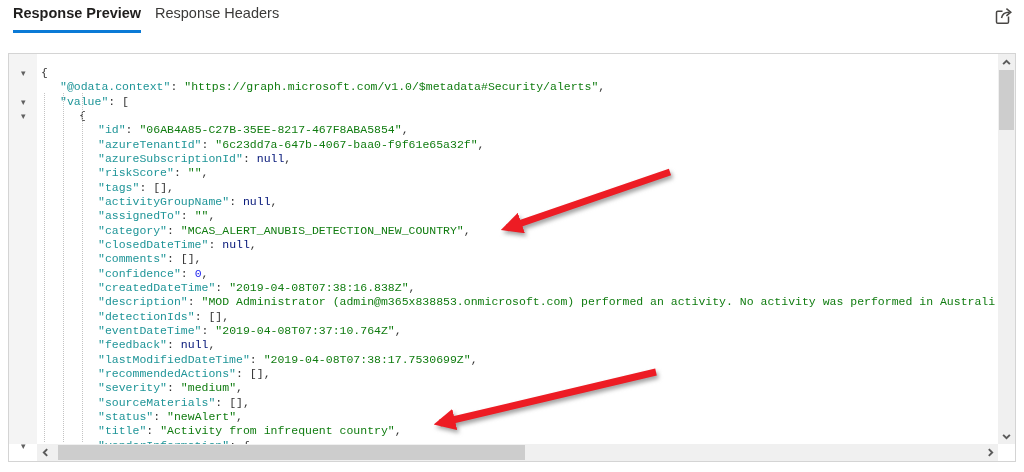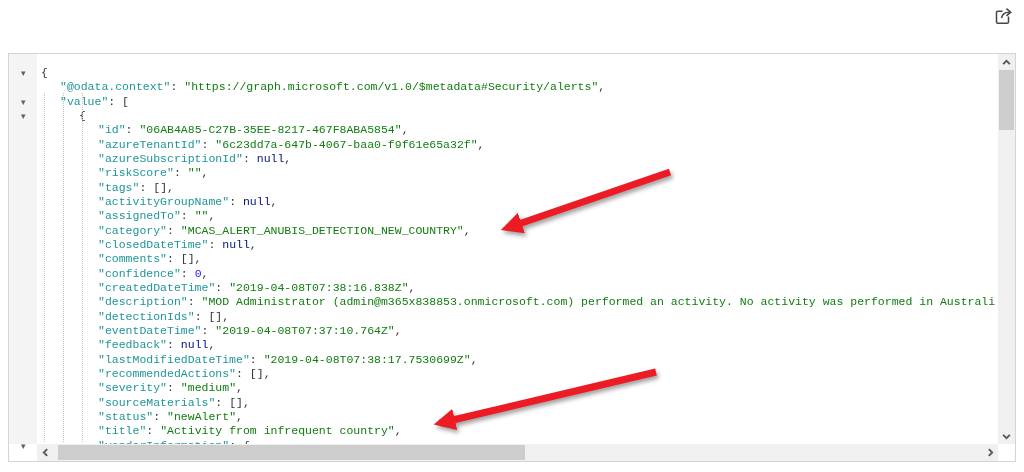--- a/index.html
+++ b/index.html
@@ -45,20 +45,22 @@
   .corner { position:absolute; right:0; bottom:0; width:17px; height:17px; background:#fff; }
 
   
   .overlay { position:absolute; left:0; top:0; width:1024px; height:472px; pointer-events:none; }
   .arrow { filter:drop-shadow(2px 3px 2px rgba(110,110,110,0.65)); }
 </style>
 </head>
 <body>
 
 <div class="tabbar">
+  <div class="tab tab-preview active">Response Preview</div>
+  <div class="tab tab-headers">Response Headers</div>
   <div class="share-btn">
     <svg width="24" height="24" viewBox="0 0 24 24">
       <path d="M16.5 12.5 v5.5 a1.3 1.3 0 0 1 -1.3 1.3 h-9.4 a1.3 1.3 0 0 1 -1.3 -1.3 v-9.4 a1.3 1.3 0 0 1 1.3 -1.3 h4.7" fill="none" stroke="#484644" stroke-width="1.5"></path>
       <path d="M9.5 14 C 10.2 10.2 13.4 8.2 17.2 8.2" fill="none" stroke="#484644" stroke-width="1.5"></path>
       <path d="M14.4 4.6 L18.8 8.2 L14.4 11.8" fill="none" stroke="#484644" stroke-width="1.5" stroke-linejoin="miter"></path>
     </svg>
   </div>
 </div>
 
 <div class="panel">

